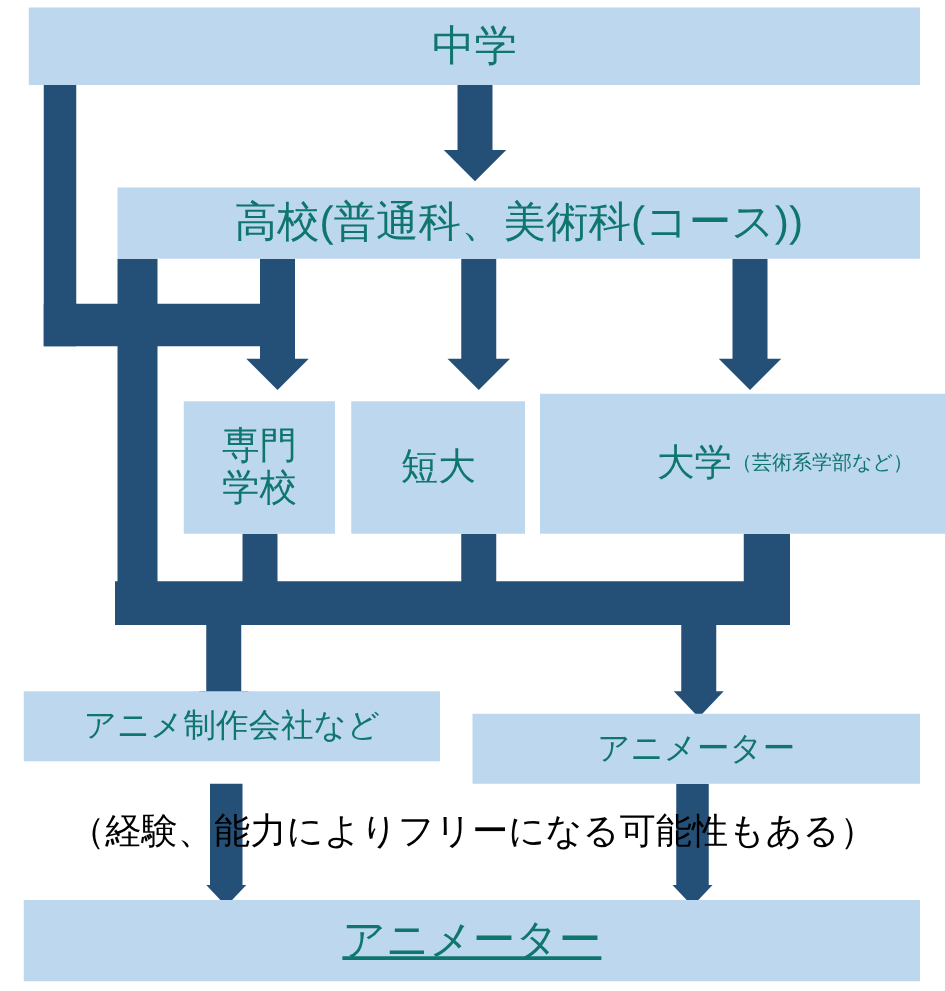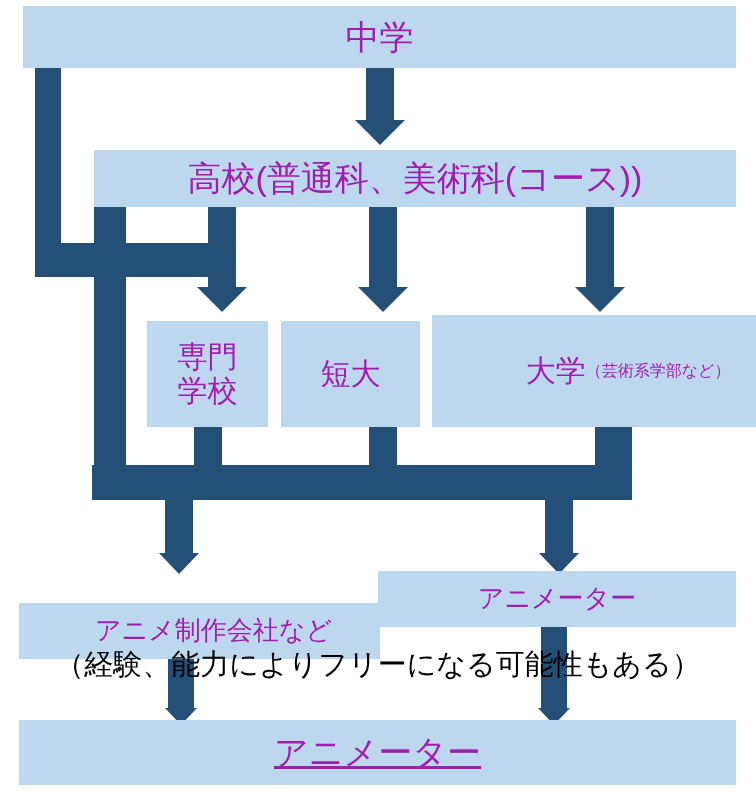--- a/index.html
+++ b/index.html
@@ -15,21 +15,21 @@
     font-family: "Liberation Sans", "DejaVu Sans", sans-serif;
     overflow: hidden;
   }
   .box {
     position: absolute;
     background: #bdd7ee;
     display: flex;
     align-items: center;
     justify-content: center;
     text-align: center;
-    color: #a21caf;
+    color: #0f766e;
     line-height: 1.12;
     z-index: 3;
   }
   .box .label {
     display: block;
     white-space: pre-line;
   }
   .conn {
     position: absolute;
     background: #245078;
@@ -119,21 +119,21 @@
   <div class="conn" style="left:595px; top:427px; width:37px; height:48px;"></div>
 
   <div class="conn" style="left:92px; top:465px; width:540px; height:35px;"></div>
 
   <div class="conn" style="left:165px; top:500px; width:28px; height:55px;"></div>
   <div class="arrow-head small" style="left:159px; top:553px;"></div>
 
   <div class="conn" style="left:545px; top:500px; width:28px; height:55px;"></div>
   <div class="arrow-head small" style="left:539px; top:553px;"></div>
 
-  <div class="box" style="left:19px; top:603px; width:333px; height:56px;padding-left:28px;">
+  <div class="box" style="left:19px; top:553px; width:333px; height:56px;">
     <span class="label t-box-sm">アニメ制作会社など</span>
   </div>
 
   <div class="box" style="left:378px; top:571px; width:358px; height:56px;">
     <span class="label t-box-sm">アニメーター</span>
   </div>
 
   <div class="conn" style="left:168px; top:627px; width:26px; height:83px;"></div>
   <div class="arrow-head tiny" style="left:165px; top:708px;"></div>
 

